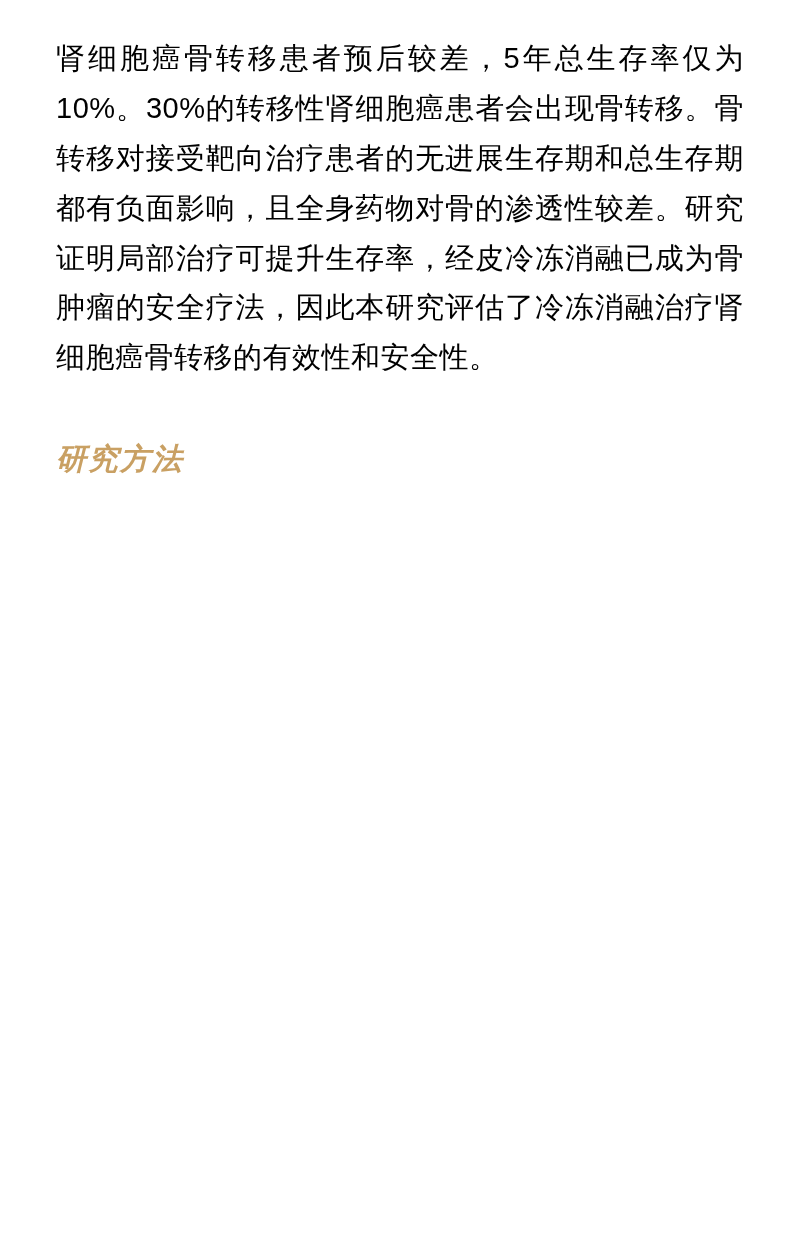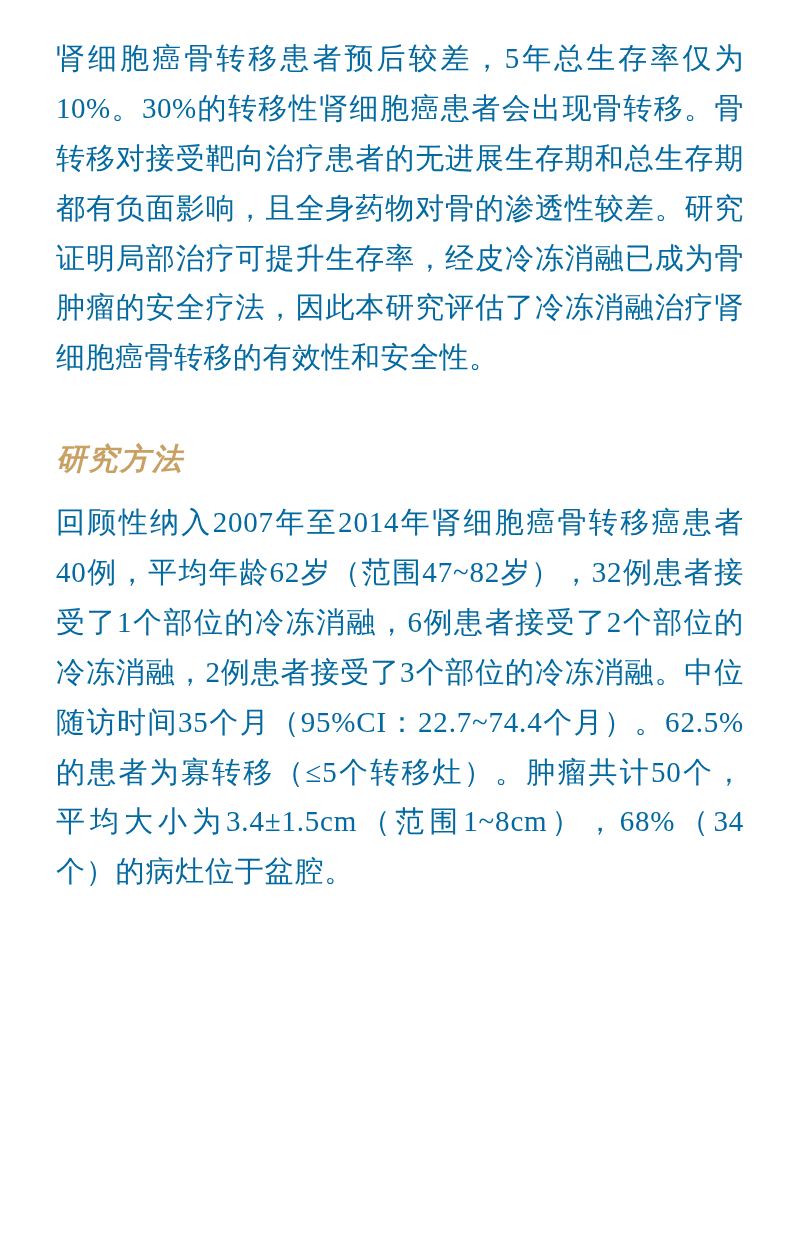--- a/index.html
+++ b/index.html
@@ -20,23 +20,22 @@
     height: 1248px;
     padding: 34px 56px 0 56px;
     background: #ffffff;
   }
   .para {
     font-size: 29px;
     line-height: 1.72;
     letter-spacing: 0.5px;
     text-align: justify;
     text-justify: inter-character;
-    color: #0369a1;
+    color: #000000;
     margin: 0;
-    font-family: Liberation Serif, serif;
   }
   .section-title {
     font-size: 30px;
     font-weight: bold;
     color: #c9a063;
     letter-spacing: 2px;
     margin: 56px 0 18px 0;
     font-family: "Liberation Serif", serif;
     font-style: italic;
   }
@@ -46,15 +45,14 @@
 </style>
 </head>
 <body>
 
 <div class="page">
 
   <p class="para">肾细胞癌骨转移患者预后较差，5年总生存率仅为10%。30%的转移性肾细胞癌患者会出现骨转移。骨转移对接受靶向治疗患者的无进展生存期和总生存期都有负面影响，且全身药物对骨的渗透性较差。研究证明局部治疗可提升生存率，经皮冷冻消融已成为骨肿瘤的安全疗法，因此本研究评估了冷冻消融治疗肾细胞癌骨转移的有效性和安全性。</p>
 
   <h2 class="section-title">研究方法</h2>
 
-  <p class="para methods">回顾性纳入2007年至2014年肾细胞癌骨转移癌患者40例，平均年龄62岁（范围47~82岁），32例患者接受了1个部位的冷冻消融，6例患者接受了2个部位的冷冻消融，2例患者接受了3个部位的冷冻消融。中位随访时间35个月（95%CI：22.7~74.4个月）。62.5%的患者为寡转移（≤5个转移灶）。肿瘤共计50个，平均大小为3.4±1.5cm（范围1~8cm），68%（34个）的病灶位于盆腔。</p>
 
 </div>
 
 </body></html>

